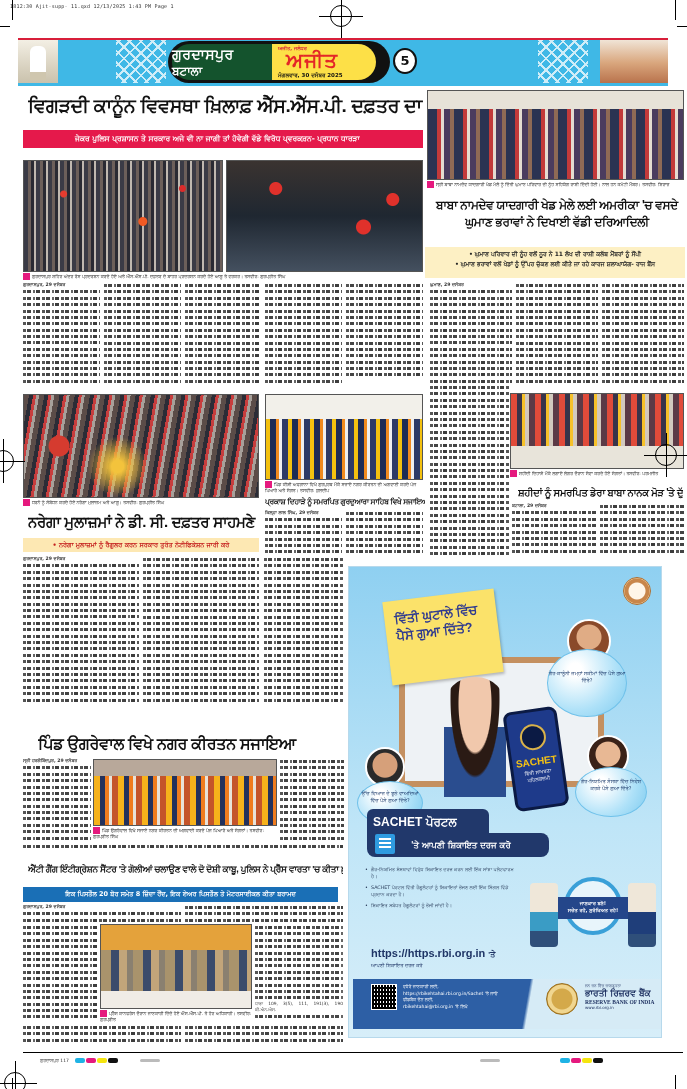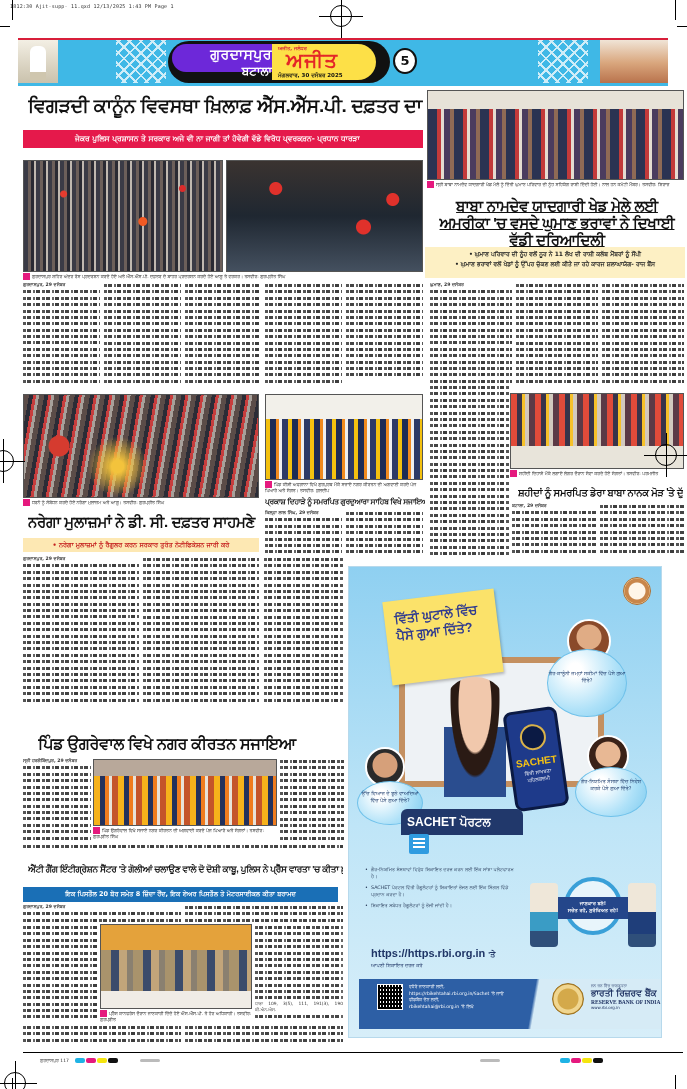--- a/index.html
+++ b/index.html
@@ -16,21 +16,21 @@
 
   
   .masthead { left: 18px; top: 38px; width: 650px; height: 48px; background: #3fb8e6; border-top: 2px solid #d81f3a; border-bottom: 3px solid #3fb8e6; overflow: hidden; }
   .masthead .diamond-band { position: absolute; top: 0; bottom: 0; width: 50px; background:
       repeating-linear-gradient(45deg, transparent 0 6px, #ffffff 6px 8px),
       repeating-linear-gradient(-45deg, transparent 0 6px, #ffffff 6px 8px); opacity: .75; }
   .masthead .pic-left { position: absolute; left: 0; top: 0; width: 40px; height: 46px; background: linear-gradient(180deg,#f3efe4,#d8d1bf 60%,#c7bfa9); }
   .masthead .pic-left::after { content:""; position:absolute; left:12px; top:6px; width:16px; height:34px; background:#fff; border-radius:6px 6px 0 0; box-shadow: inset 0 -8px 0 #cfc6ae; }
   .masthead .pic-right { position: absolute; right: 0; top: 0; width: 68px; height: 46px; background: linear-gradient(180deg,#f0e4d6,#d9a67d 50%,#b46b45); }
   .pill { position: absolute; left: 150px; top: 1px; width: 222px; height: 42px; border-radius: 21px; background: #111; overflow: hidden; }
-  .pill .red { position: absolute; left: 4px; top: 3px; width: 100px; height: 28px; background: #6d28d9; border-radius: 18px 0 0 18px; color: #fff; text-align: right; }
+  .pill .red { position: absolute; left: 4px; top: 3px; width: 100px; height: 36px; background: #14532d; border-radius: 18px 0 0 18px; color: #fff; text-align: left; }
   .pill .red .l1 { font-size: 14px; font-weight: bold; line-height: 18px; margin-top: 1px; letter-spacing: .5px; }
   .pill .red .l2 { font-size: 12px; font-weight: bold; line-height: 16px; }
   .pill .yellow { position: absolute; left: 104px; top: 3px; width: 104px; height: 36px; background: #fde047; border-radius: 0 18px 18px 0; }
   .pill .yellow .edition { position: absolute; left: 6px; top: 1px; font-size: 5px; color: #d81f3a; font-weight: bold; }
   .pill .yellow .brand { position: absolute; left: 14px; top: 5px; font-size: 20px; font-weight: bold; color: #e42627; letter-spacing: 1px; line-height: 22px; }
   .pill .yellow .date { position: absolute; left: 6px; bottom: 1px; font-size: 5.5px; color: #111; font-weight: bold; }
   .pageno { position: absolute; left: 375px; top: 8px; width: 24px; height: 26px; border-radius: 50%; background: #fff; border: 2px solid #111; font-size: 13px; font-weight: bold; text-align: center; line-height: 22px; }
 
   
   .hl { font-family: "Liberation Sans", sans-serif; font-weight: bold; color: #111; white-space: nowrap; overflow: hidden; letter-spacing: -0.3px; }
@@ -70,21 +70,21 @@
       repeating-linear-gradient(90deg, #a9936c 0 10px, #3b4b6b 10px 18px, #c2a57a 18px 26px, #8a8070 26px 32px); }
 
   .caption { font-size: 4.5px; line-height: 6px; color: #222; white-space: nowrap; overflow: hidden; }
   .caption .mk { display: inline-block; width: 7px; height: 7px; background: #e5197e; vertical-align: middle; margin-right: 2px; }
 
   .cols { display: flex; gap: 4px; }
   .col { flex: 1; font-size: 4.6px; line-height: 6.35px; text-align: justify; color: #333; overflow: hidden; }
   .filler { position: absolute; overflow: hidden; }
   .filler i { display: block; height: 6.4px; background: repeating-linear-gradient(90deg, #555 0 3px, transparent 3px 4px, #444 4px 8px, transparent 8px 10px, #666 10px 12px, transparent 12px 13px, #3d3d3d 13px 17px, transparent 17px 19px); background-size: 100% 3px; background-repeat: no-repeat; background-position: 0 2px; }
 
-  .hl-babanamdev { left: 433px; top: 197px; width: 248px; font-size: 15px; line-height: 17px; white-space: normal; text-align: center; text-decoration: underline; }
+  .hl-babanamdev { left: 433px; top: 197px; width: 248px; font-size: 12px; line-height: 17px; white-space: normal; text-align: center; }
   .yellowbox { left: 425px; top: 247px; width: 260px; height: 31px; background: #fdf0c4; font-size: 6px; font-weight: bold; line-height: 10px; padding: 2px 4px; text-align: center; color: #222; }
 
   .hl-narega { left: 28px; top: 512px; width: 230px; font-size: 15px; line-height: 20px; }
   .narega-sub { left: 23px; top: 538px; width: 236px; height: 14px; background: #fde8b3; font-size: 6.5px; font-weight: bold; text-align: center; line-height: 14px; color: #c41e1e; white-space: nowrap; overflow: hidden; }
 
   .hl-small { font-size: 7.5px; line-height: 12px; }
   .hl-langar { left: 518px; top: 486px; width: 165px; font-size: 10px; line-height: 14px; }
 
   .hl-pind { left: 38px; top: 733px; width: 305px; font-size: 16px; line-height: 22px; }
   .hl-gun { left: 28px; top: 862px; width: 315px; font-size: 9px; line-height: 14px; }
@@ -95,35 +95,35 @@
   .ad .note { position: absolute; left: 38px; top: 28px; width: 112px; height: 84px; background: #fbe26a; transform: rotate(-7deg); box-shadow: 1px 2px 3px rgba(0,0,0,.25); padding: 10px 10px; font-size: 13px; font-weight: bold; color: #2f3a8f; line-height: 17px; font-family: "Liberation Sans", sans-serif; }
   .ad .frame { position: absolute; left: 50px; top: 90px; width: 205px; height: 130px; background: #eef2f5; border: 6px solid #c49060; }
   .ad .woman { position: absolute; left: 95px; top: 110px; width: 62px; height: 120px; background: radial-gradient(ellipse at 50% 22%, #f1c8ac 0 16px, transparent 17px), radial-gradient(ellipse at 50% 18%, #2a1a14 0 24px, transparent 25px), linear-gradient(180deg, transparent 0 42%, #2a4d8f 42%); border-radius: 30px 30px 0 0; }
   .ad .phone { position: absolute; left: 160px; top: 142px; width: 54px; height: 100px; background: #1e3a8a; border: 3px solid #0b1a44; border-radius: 8px; transform: rotate(-8deg); text-align: center; color: #f5c214; }
   .ad .phone .seal { width: 26px; height: 26px; border-radius: 50%; background: #0b1a44; border: 2px solid #d9b24a; margin: 12px auto 6px; }
   .ad .phone .brand { font-size: 10px; font-weight: bold; font-family: "Liberation Sans", sans-serif; }
   .ad .phone .sub { font-size: 5px; color: #fff; margin-top: 2px; }
   .ad .bubble { position: absolute; background: radial-gradient(circle at 35% 30%, #ffffff 0 10%, #aee1f8 60%, #7ecbef 100%); border-radius: 50%; border: 1px solid #6fc1ea; font-size: 5px; color: #1b3a6b; text-align: center; padding-top: 34px; line-height: 6.5px; }
   .ad .face { position: absolute; border-radius: 50%; border: 2px solid #fff; }
   .ad .logo { position: absolute; right: 10px; top: 10px; width: 28px; height: 28px; border-radius: 50%; background: radial-gradient(circle, #fff6e8 0 8px, #c8864a 9px 12px, #f3d7a7 13px); border: 1px solid #b06e2f; }
-  .ad .banner { position: absolute; left: 18px; top: 242px; width: 186px; height: 52px; margin-left: 34px; }
+  .ad .banner { position: absolute; left: 18px; top: 242px; width: 186px; height: 52px; }
   .ad .banner .b1 { position: absolute; left: 0; top: 0; width: 122px; height: 26px; background: #21386b; border-radius: 6px 6px 0 0; color: #fff; font-size: 12px; font-weight: bold; line-height: 26px; padding-left: 6px; font-family: "Liberation Sans", sans-serif; }
   .ad .banner .b2 { position: absolute; left: 0; top: 24px; width: 182px; height: 24px; background: #21386b; border-radius: 0 8px 8px 8px; color: #fff; font-size: 8.5px; font-weight: bold; line-height: 24px; padding-left: 44px; }
   .ad .banner .docicon { position: absolute; left: 8px; top: 25px; width: 20px; height: 20px; background: #2f9be0; border-radius: 2px; }
   .ad .banner .docicon::after { content: ""; position: absolute; left: 4px; top: 4px; width: 12px; height: 2px; background: #fff; box-shadow: 0 4px 0 #fff, 0 8px 0 #fff; }
   .ad .bullets { position: absolute; left: 16px; top: 300px; width: 155px; font-size: 4.8px; line-height: 6.5px; color: #2a3d5b; }
   .ad .bullets li { list-style: none; margin-bottom: 5px; padding-left: 6px; position: relative; }
   .ad .bullets li::before { content: "•"; position: absolute; left: 0; top: 0; }
   .ad .url { position: absolute; left: 22px; top: 380px; font-size: 11px; font-weight: bold; color: #1f3566; font-family: "Liberation Sans", sans-serif; }
   .ad .url-sub { position: absolute; left: 22px; top: 395px; font-size: 5px; color: #1f3566; }
   .ad .mascots { position: absolute; left: 175px; top: 300px; width: 135px; height: 80px; }
   .ad .mascot { position: absolute; bottom: 0; width: 28px; height: 64px; background: linear-gradient(180deg, #efe7d9 0 45%, #3a9cc5 45% 75%, #2f4f7a 75%); border-radius: 4px; }
   .ad .ring { position: absolute; left: 40px; top: 10px; width: 58px; height: 58px; border-radius: 50%; border: 4px solid #3aa0d8; background: #e8f5fb; }
   .ad .ribbon { position: absolute; left: 34px; top: 30px; width: 70px; height: 22px; background: #24468a; color: #fff; font-size: 5px; text-align: center; line-height: 7px; padding-top: 3px; font-weight: bold; }
-  .ad .footer { position: absolute; left: 10px; top: 412px; width: 314px; height: 50px; background: linear-gradient(100deg, #2d5fa5 0 55%, #d6ebf6 56%); padding-left: 36px; }
+  .ad .footer { position: absolute; left: 4px; top: 412px; width: 314px; height: 50px; background: linear-gradient(100deg, #2d5fa5 0 55%, #d6ebf6 56%); padding-left: 36px; }
   .ad .qr { position: absolute; left: 18px; top: 5px; width: 26px; height: 26px; background:
       repeating-linear-gradient(0deg, #000 0 2px, #fff 2px 4px),
       repeating-linear-gradient(90deg, #000 0 2px, #fff 2px 3px); background-blend-mode: multiply; border: 1px solid #fff; }
   .ad .qrtext { position: absolute; left: 50px; top: 5px; font-size: 4.5px; line-height: 6.5px; color: #fff; width: 120px; }
   .ad .rbi-seal { position: absolute; left: 193px; top: 4px; width: 32px; height: 32px; border-radius: 50%; background: radial-gradient(circle, #d4a94a 0 10px, #f0d690 11px 14px, #c8963b 15px); border: 1px solid #9a7120; }
   .ad .rbi-text { position: absolute; left: 232px; top: 4px; width: 80px; color: #1a2d5e; }
   .ad .rbi-text .t1 { font-size: 4px; }
   .ad .rbi-text .t2 { font-size: 9px; font-weight: bold; line-height: 11px; color: #1a2d5e; }
   .ad .rbi-text .t3 { font-size: 5.5px; font-weight: bold; font-family: "Liberation Serif", serif; }
   .ad .rbi-text .t4 { font-size: 4px; }
@@ -529,20 +529,21 @@
   <div class="bubble" style="left:198px;top:82px;width:80px;height:68px;padding-top:20px;">ਗੈਰ-ਕਾਨੂੰਨੀ ਜਮ੍ਹਾਂ ਸਕੀਮਾਂ ਵਿੱਚ ਪੈਸੇ ਗੁਆ ਦਿੱਤੇ?</div>
 
   <div class="face" style="left:16px;top:180px;width:40px;height:40px;background:radial-gradient(circle at 50% 45%, #d6a07a 0 12px, #2a2a2a 13px 20px);"></div>
   <div class="bubble" style="left:8px;top:214px;width:66px;height:44px;padding-top:8px;">ਉੱਚ ਵਿਆਜ ਦੇ ਝੂਠੇ ਵਾਅਦਿਆਂ ਵਿੱਚ ਪੈਸੇ ਗੁਆ ਦਿੱਤੇ?</div>
 
   <div class="face" style="left:238px;top:168px;width:42px;height:42px;background:radial-gradient(circle at 50% 45%, #e8b894 0 12px, #3a2218 13px 21px);"></div>
   <div class="bubble" style="left:226px;top:200px;width:72px;height:50px;padding-top:10px;">ਗੈਰ-ਨਿਯਮਿਤ ਸੰਸਥਾ ਵਿੱਚ ਨਿਵੇਸ਼ ਕਰਕੇ ਪੈਸੇ ਗੁਆ ਦਿੱਤੇ?</div>
 
   <div class="banner">
     <div class="b1">SACHET ਪੋਰਟਲ</div>
+    <div class="b2">'ਤੇ ਆਪਣੀ ਸ਼ਿਕਾਇਤ ਦਰਜ ਕਰੋ</div>
     <div class="docicon"></div>
   </div>
 
   <ul class="bullets">
     <li>ਗੈਰ-ਨਿਯਮਿਤ ਸੰਸਥਾਵਾਂ ਵਿਰੁੱਧ ਸ਼ਿਕਾਇਤ ਦਰਜ ਕਰਨ ਲਈ ਇੱਕ ਸਾਂਝਾ ਪਲੇਟਫਾਰਮ ਹੈ।</li>
     <li>SACHET ਪੋਰਟਲ ਵਿੱਤੀ ਰੈਗੂਲੇਟਰਾਂ ਨੂੰ ਸ਼ਿਕਾਇਤਾਂ ਭੇਜਣ ਲਈ ਇੱਕ ਸਿੰਗਲ ਵਿੰਡੋ ਪ੍ਰਦਾਨ ਕਰਦਾ ਹੈ।</li>
     <li>ਸ਼ਿਕਾਇਤ ਸਬੰਧਤ ਰੈਗੂਲੇਟਰਾਂ ਨੂੰ ਭੇਜੀ ਜਾਂਦੀ ਹੈ।</li>
   </ul>
   <div class="url"><span>https://https.rbi.org.in</span> <span style="font-size:8px;">'ਤੇ</span></div>
   <div class="url-sub">ਆਪਣੀ ਸ਼ਿਕਾਇਤ ਦਰਜ ਕਰੋ</div>

